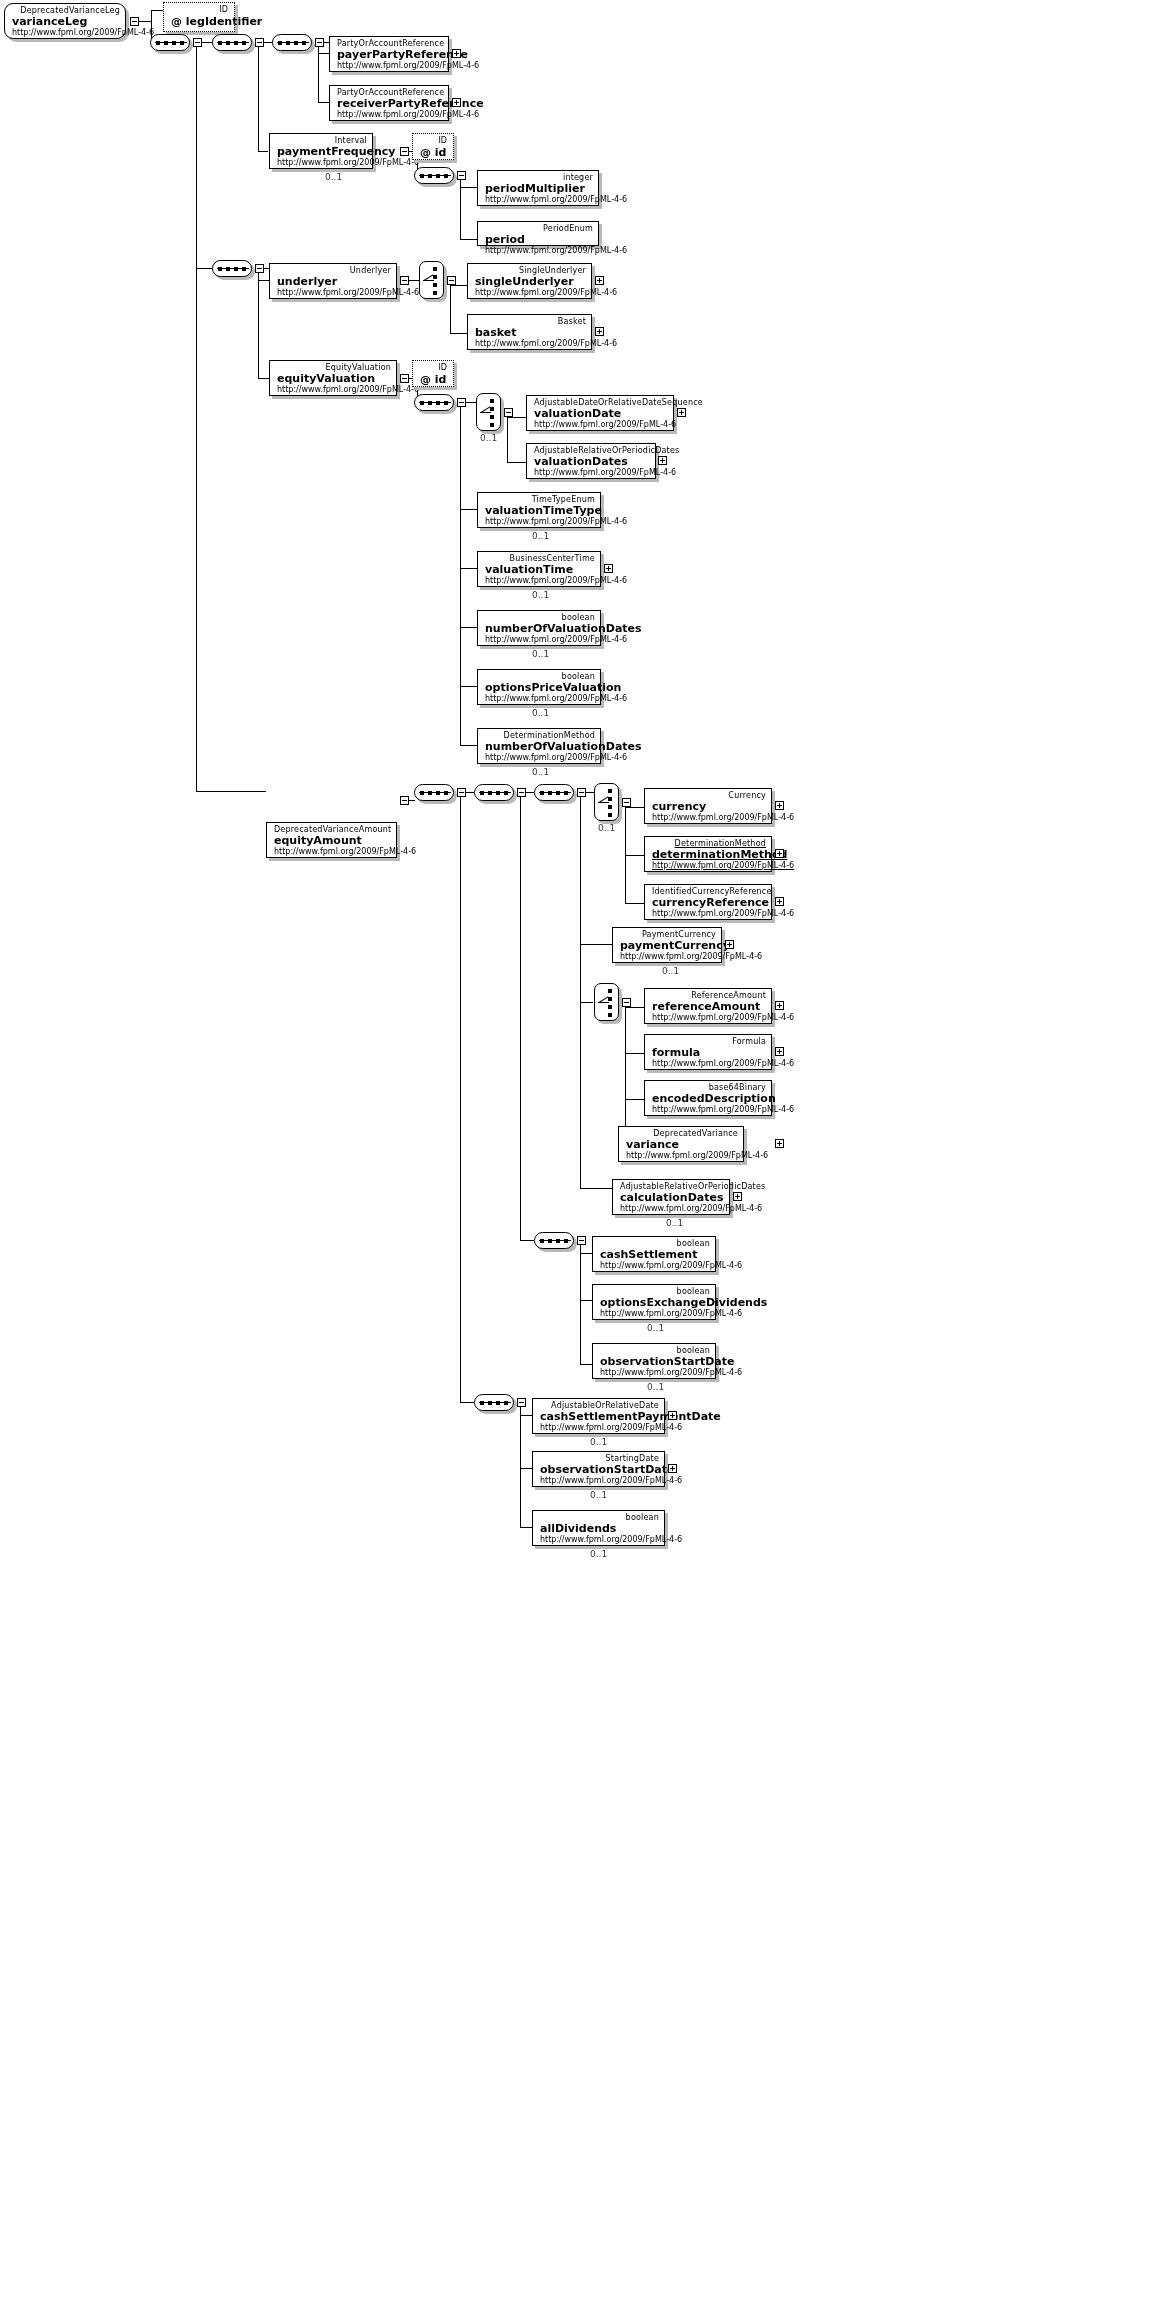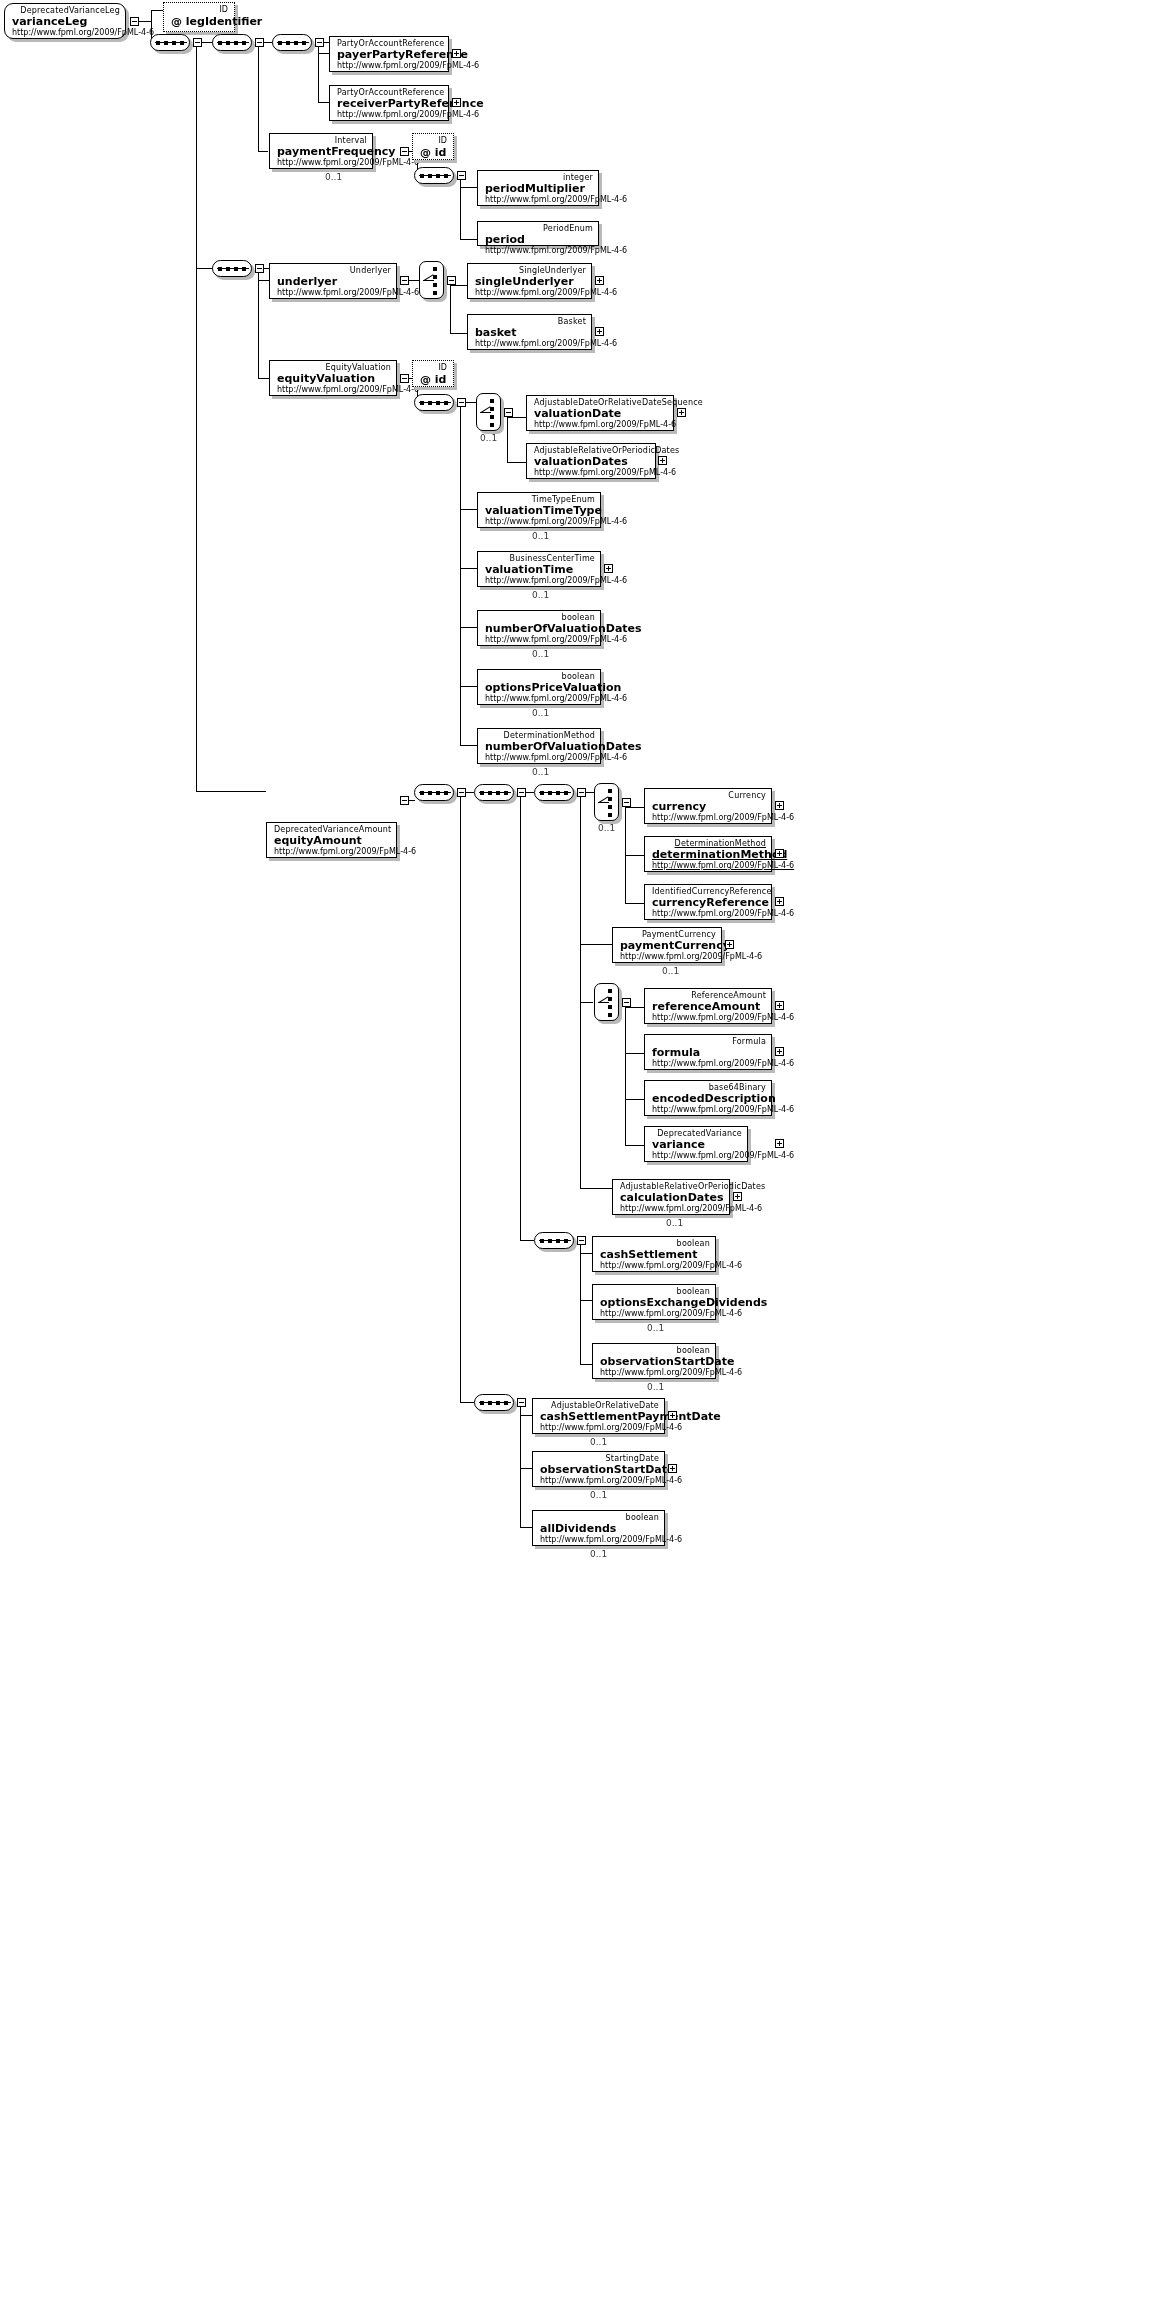--- a/index.html
+++ b/index.html
@@ -466,21 +466,21 @@
     <div class="ens">http://www.fpml.org/2009/FpML-4-6</div>
   </div>
   <div class="exp plus" style="left:775px;top:1047px;"></div>
 
   <div class="ebox" style="left:644px;top:1080px;width:128px;height:36px;">
     <div class="etype">base64Binary</div>
     <div class="ename">encodedDescription</div>
     <div class="ens">http://www.fpml.org/2009/FpML-4-6</div>
   </div>
 
-  <div class="ebox" style="left:644px;top:1126px;width:104px;height:36px;">
+  <div class="ebox" style="left:618px;top:1126px;width:126px;height:36px;">
     <div class="etype">DeprecatedVariance</div>
     <div class="ename">variance</div>
     <div class="ens">http://www.fpml.org/2009/FpML-4-6</div>
   </div>
   <div class="exp plus" style="left:775px;top:1139px;"></div>
 
   <div class="ebox" style="left:612px;top:1179px;width:118px;height:36px;">
     <div class="etype">AdjustableRelativeOrPeriodicDates</div>
     <div class="ename">calculationDates</div>
     <div class="ens">http://www.fpml.org/2009/FpML-4-6</div>

